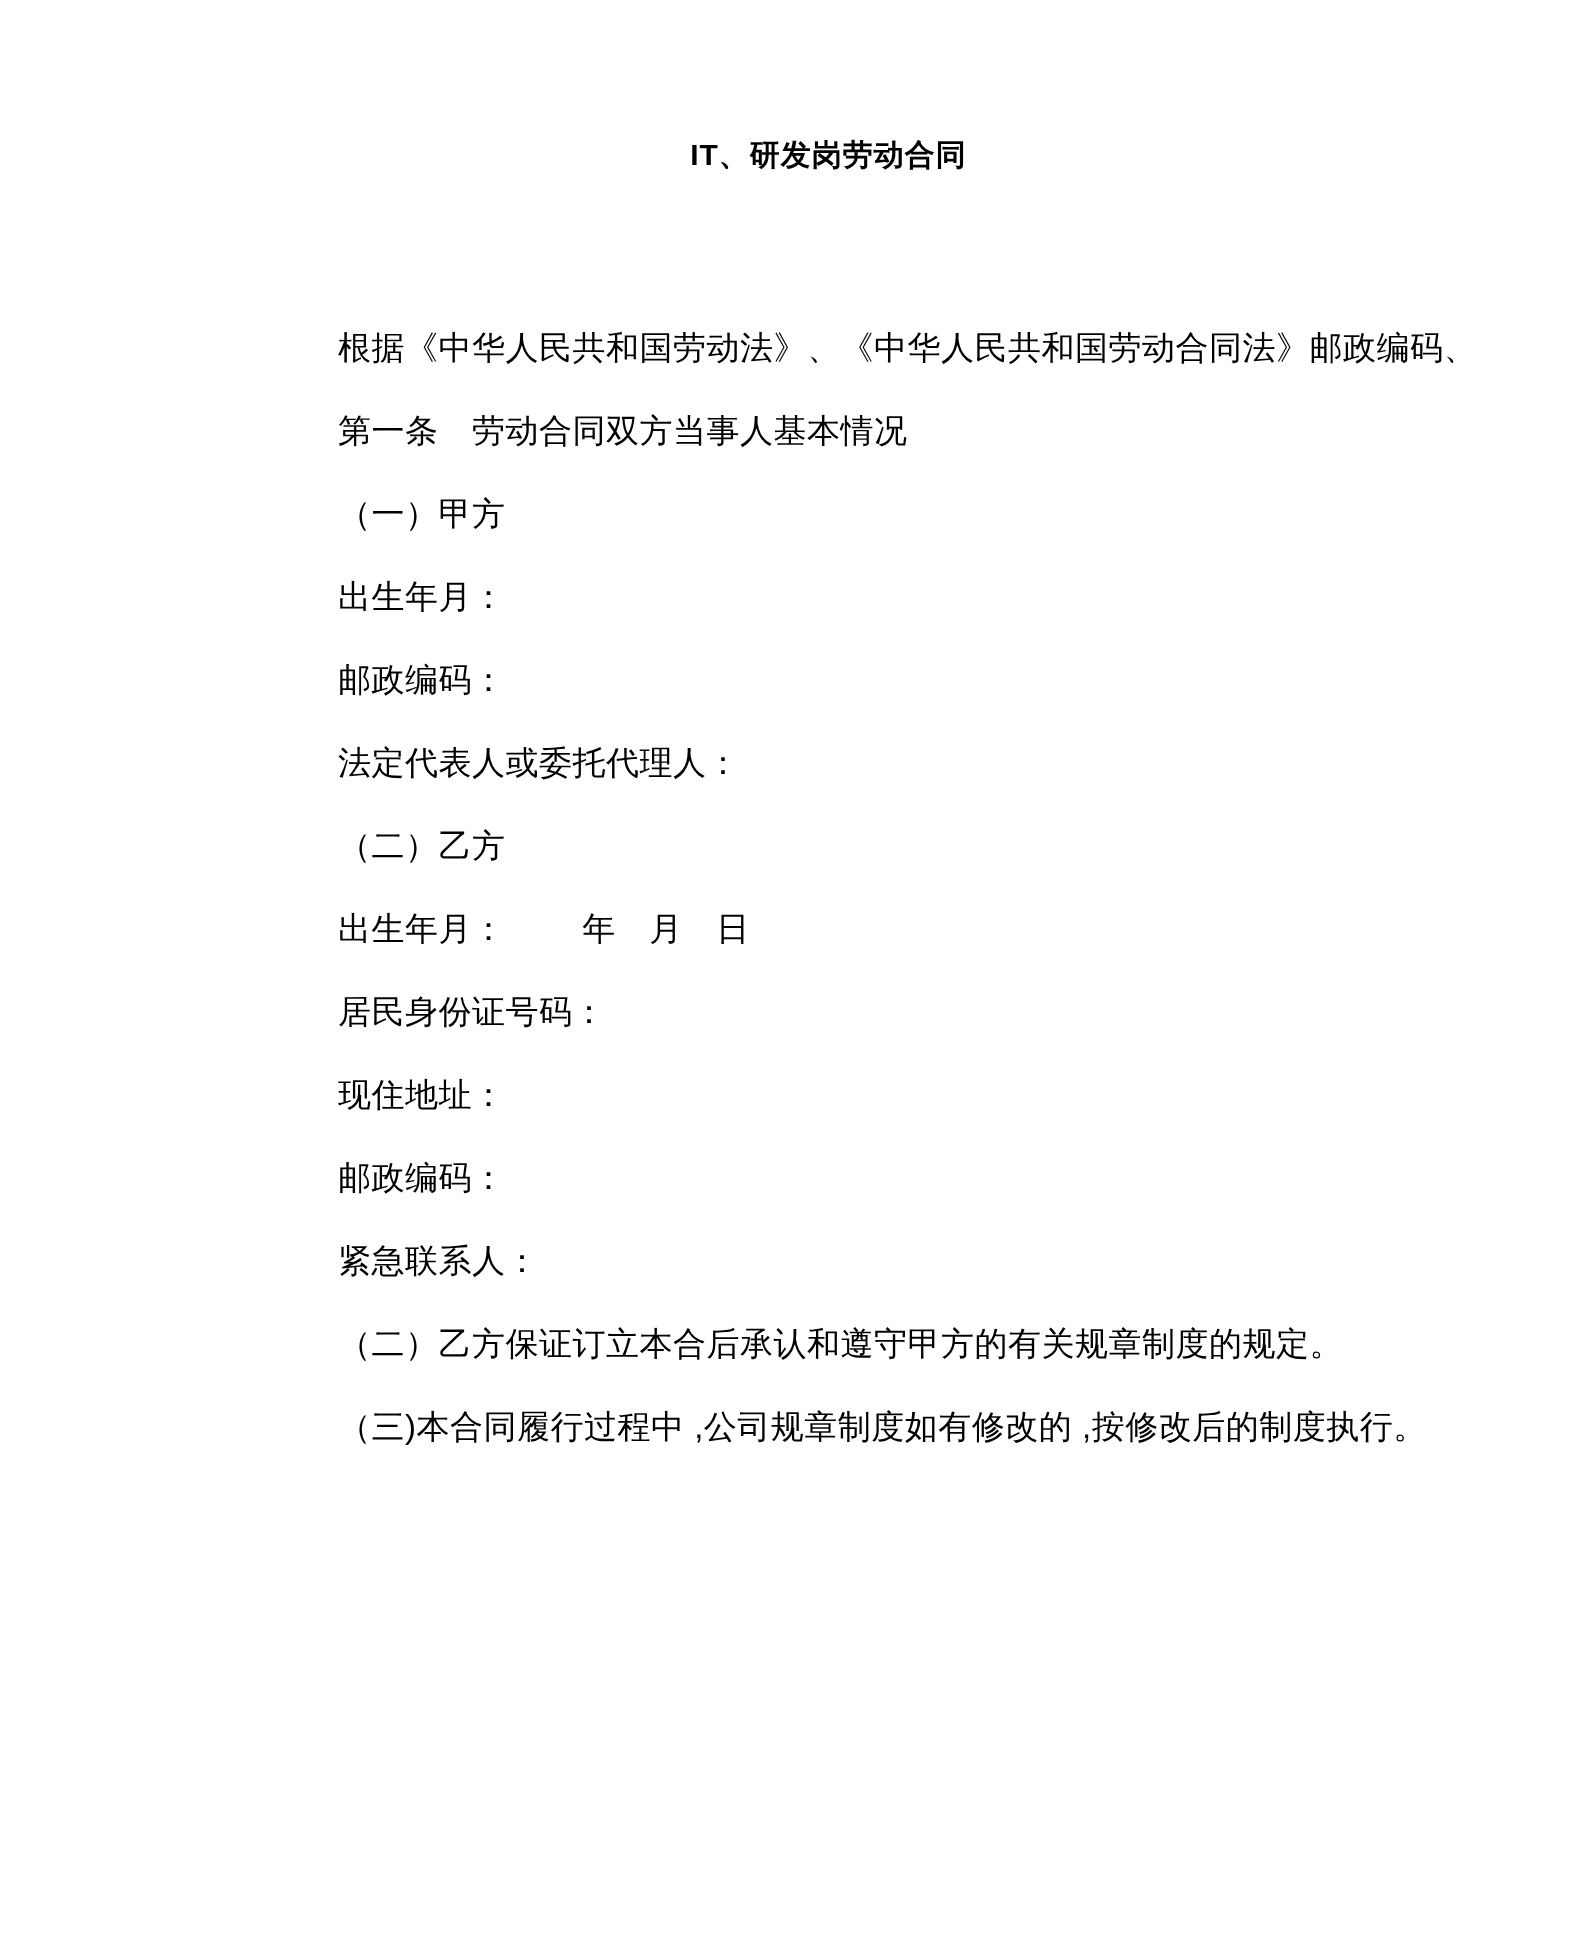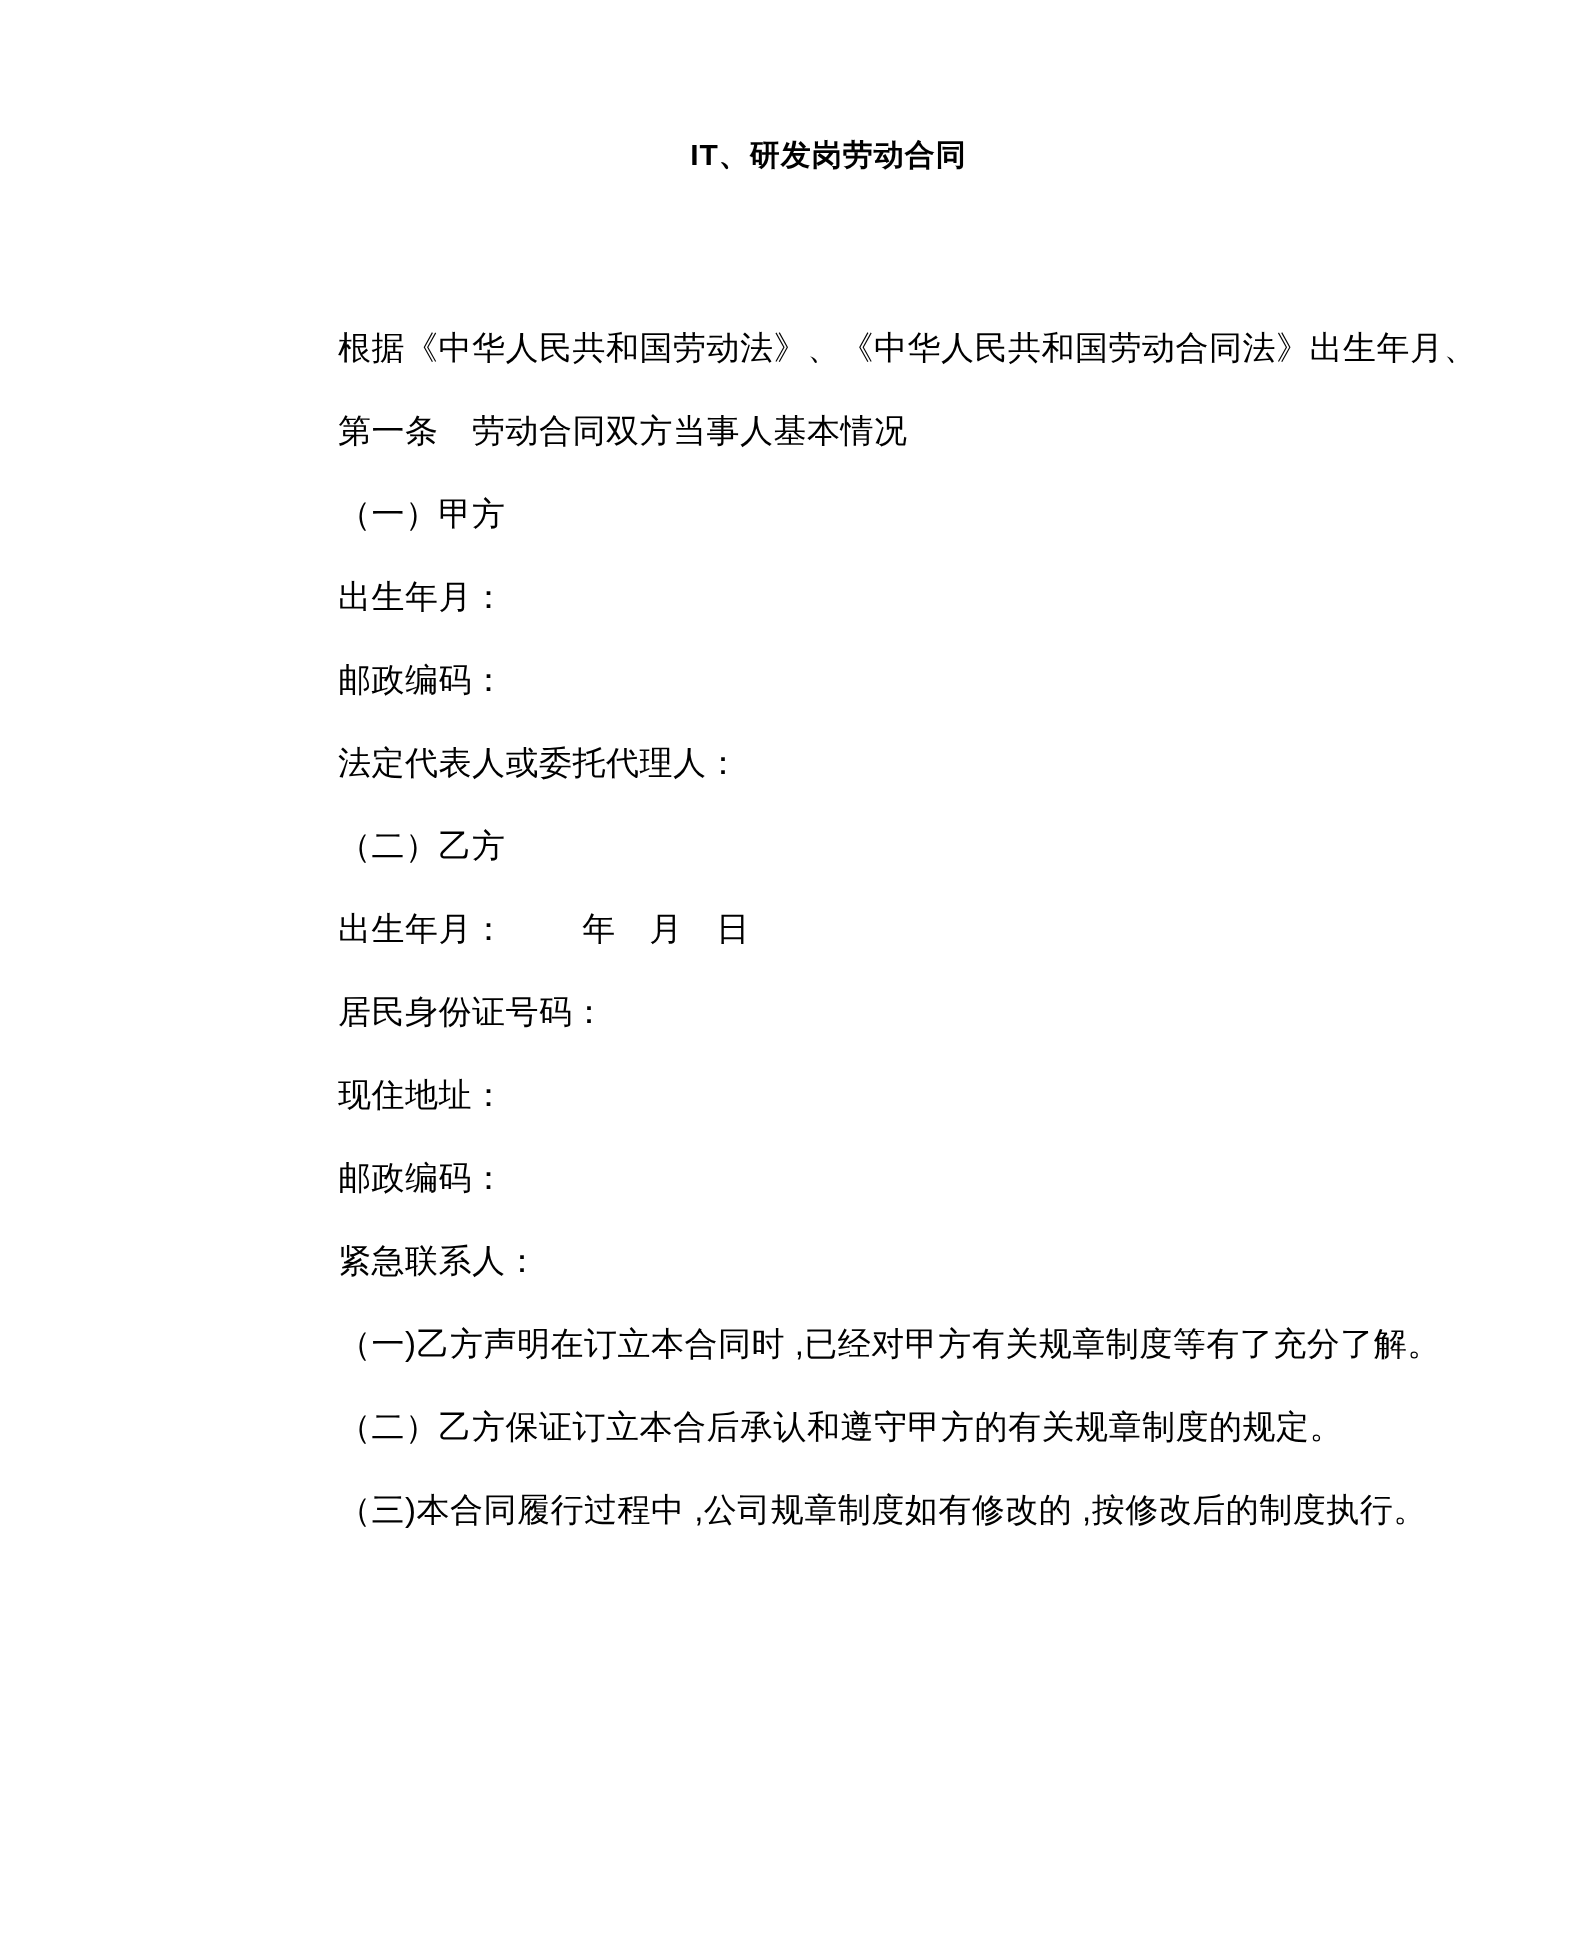--- a/index.html
+++ b/index.html
@@ -49,30 +49,29 @@
   }
 </style>
 </head>
 <body>
 
 <div class="page">
 
   <div class="doc-title">IT、研发岗劳动合同</div>
 
   <div class="content">
-    <div class="ln">根据《中华人民共和国劳动法》、《中华人民共和国劳动合同法》出生年月、</div>
+    <div class="ln">根据《中华人民共和国劳动法》、《中华人民共和国劳动合同法》邮政编码、</div>
     <div class="ln">第一条　劳动合同双方当事人基本情况</div>
     <div class="ln">（一）甲方</div>
     <div class="ln">出生年月：</div>
     <div class="ln">邮政编码：</div>
     <div class="ln">法定代表人或委托代理人：</div>
     <div class="ln">（二）乙方</div>
     <div class="ln">出生年月：　　 年　月　日</div>
     <div class="ln">居民身份证号码：</div>
     <div class="ln">现住地址：</div>
     <div class="ln">邮政编码：</div>
     <div class="ln">紧急联系人：</div>
-    <div class="ln">（一)乙方声明在订立本合同时 ,已经对甲方有关规章制度等有了充分了解。</div>
     <div class="ln">（二）乙方保证订立本合后承认和遵守甲方的有关规章制度的规定。</div>
     <div class="ln">（三)本合同履行过程中 ,公司规章制度如有修改的 ,按修改后的制度执行。</div>
   </div>
 
 </div>
 
 </body></html>

